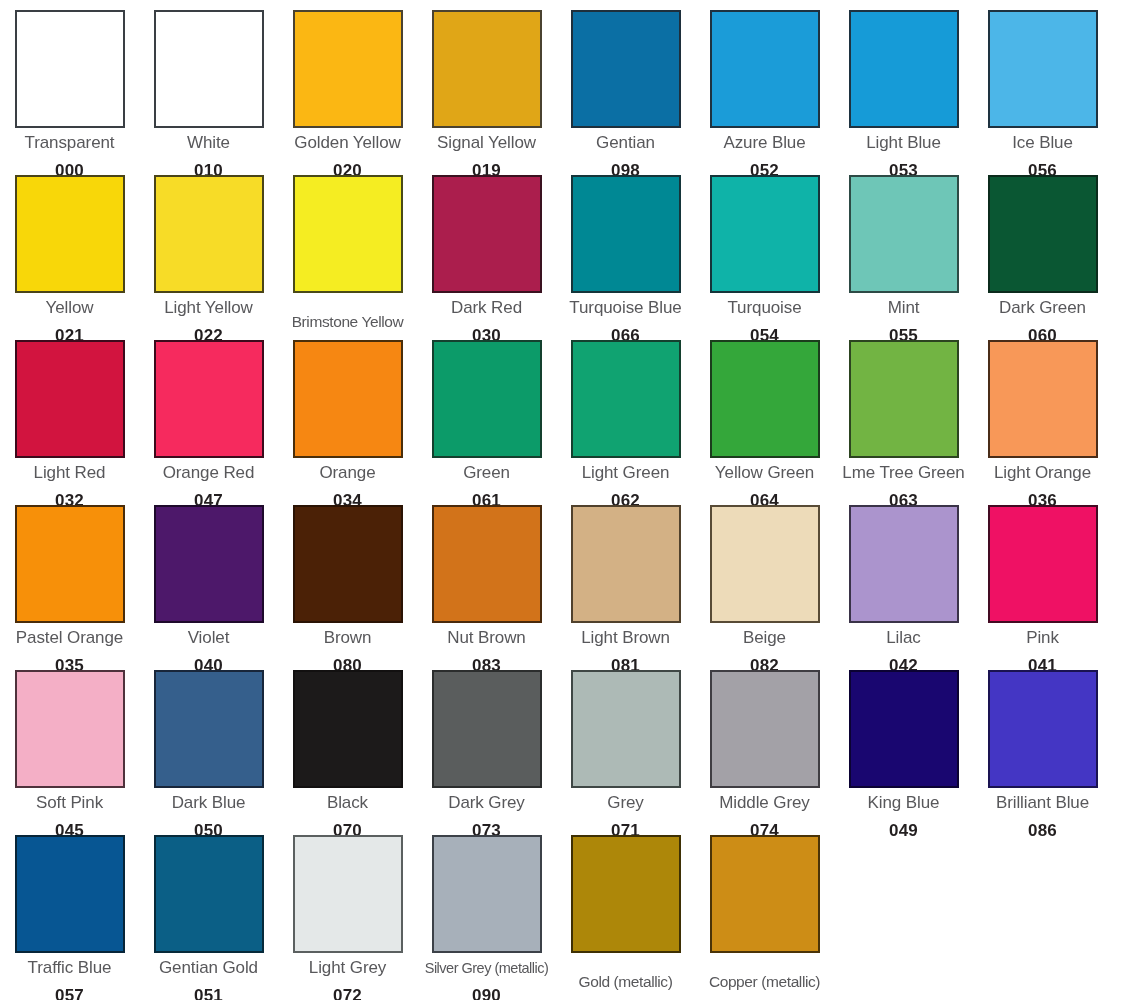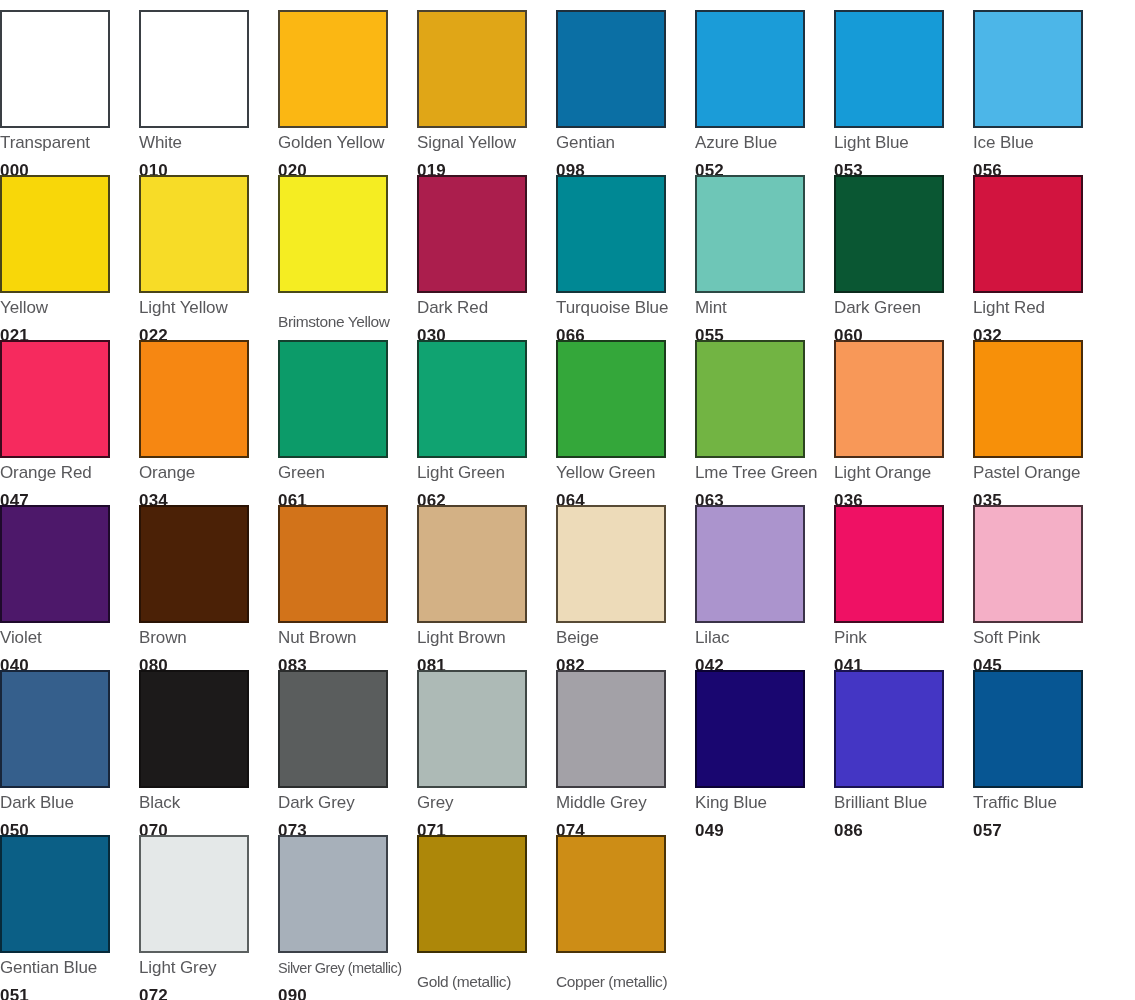--- a/index.html
+++ b/index.html
@@ -32,21 +32,21 @@
     column-gap: 0;
     row-gap: 0;
   }
   .swatch-cell {
     position: relative;
     width: 139px;
     height: 165px;
     box-sizing: border-box;
     display: flex;
     flex-direction: column;
-    align-items: flex-start;
+    align-items: center;
   }
   .swatch-chip {
     width: 110px;
     height: 118px;
     margin-top: 10px;
     border: 2px solid #3a3f44;
     box-sizing: border-box;
     flex: none;
   }
   .swatch-name {
@@ -142,20 +142,25 @@
         <div class="swatch-chip" style="background: rgb(171, 30, 77); border-color: rgb(58, 18, 32);"></div>
         <div class="swatch-name">Dark Red</div>
         <div class="swatch-code">030</div>
       </div>
       <div class="swatch-cell">
         <div class="swatch-chip" style="background: rgb(0, 136, 148); border-color: rgb(21, 53, 58);"></div>
         <div class="swatch-name">Turquoise Blue</div>
         <div class="swatch-code">066</div>
       </div>
       <div class="swatch-cell">
+        <div class="swatch-chip" style="background: rgb(15, 179, 168); border-color: rgb(21, 53, 58);"></div>
+        <div class="swatch-name">Turquoise</div>
+        <div class="swatch-code">054</div>
+      </div>
+      <div class="swatch-cell">
         <div class="swatch-chip" style="background: rgb(110, 198, 183); border-color: rgb(45, 74, 69);"></div>
         <div class="swatch-name">Mint</div>
         <div class="swatch-code">055</div>
       </div>
       <div class="swatch-cell">
         <div class="swatch-chip" style="background: rgb(10, 87, 51); border-color: rgb(11, 43, 28);"></div>
         <div class="swatch-name">Dark Green</div>
         <div class="swatch-code">060</div>
       </div>
       <div class="swatch-cell">
@@ -278,21 +283,21 @@
         <div class="swatch-name">Brilliant Blue</div>
         <div class="swatch-code">086</div>
       </div>
       <div class="swatch-cell">
         <div class="swatch-chip" style="background: rgb(7, 86, 147); border-color: rgb(7, 37, 56);"></div>
         <div class="swatch-name">Traffic Blue</div>
         <div class="swatch-code">057</div>
       </div>
       <div class="swatch-cell">
         <div class="swatch-chip" style="background: rgb(11, 95, 134); border-color: rgb(7, 42, 58);"></div>
-        <div class="swatch-name">Gentian Blue</div>
+        <div class="swatch-name">Gentian Gold</div>
         <div class="swatch-code">051</div>
       </div>
       <div class="swatch-cell">
         <div class="swatch-chip" style="background: rgb(228, 232, 232); border-color: rgb(91, 96, 96);"></div>
         <div class="swatch-name">Light Grey</div>
         <div class="swatch-code">072</div>
       </div>
       <div class="swatch-cell very-tight">
         <div class="swatch-chip" style="background: rgb(167, 176, 186); border-color: rgb(60, 65, 72);"></div>
         <div class="swatch-name">Silver Grey (metallic)</div>

